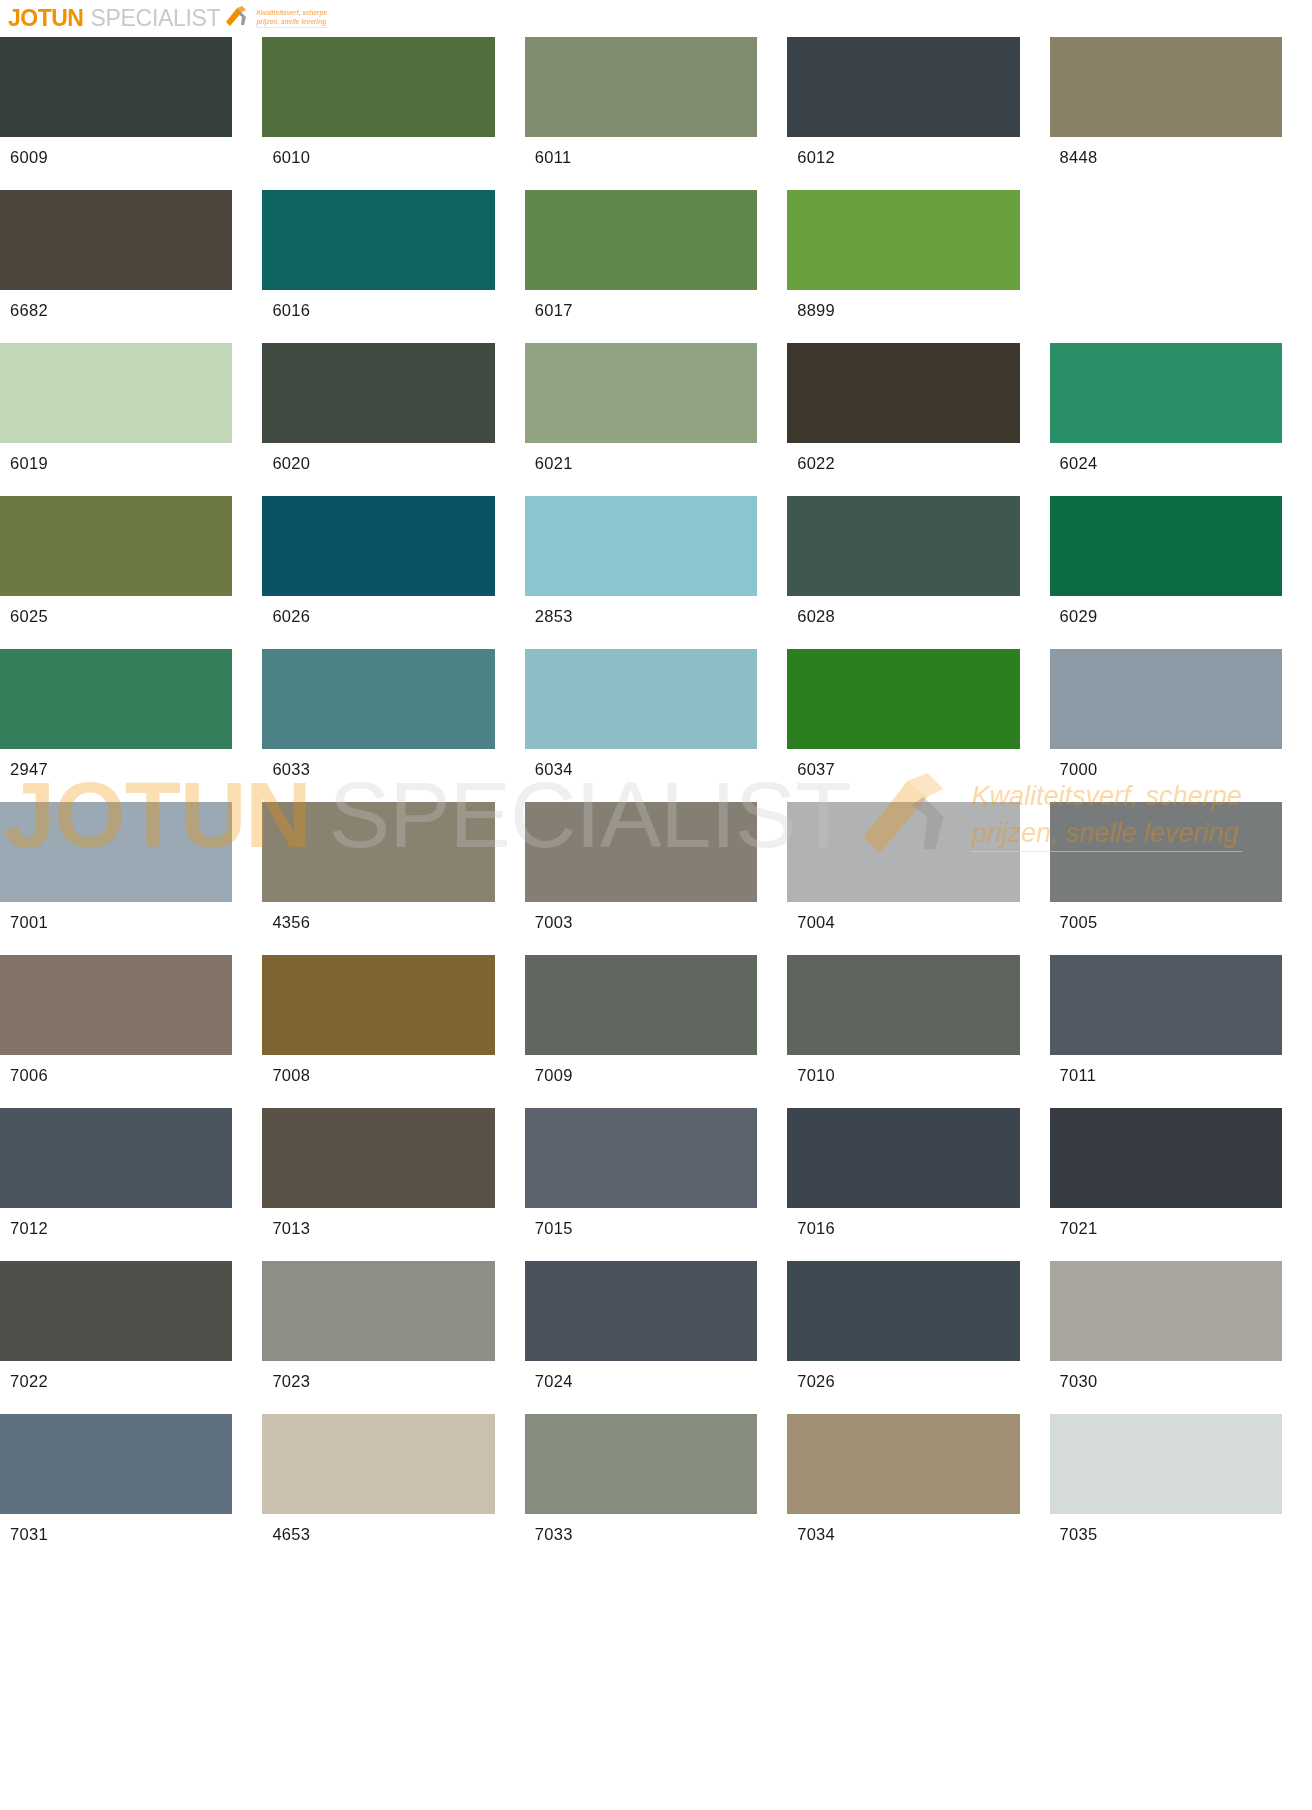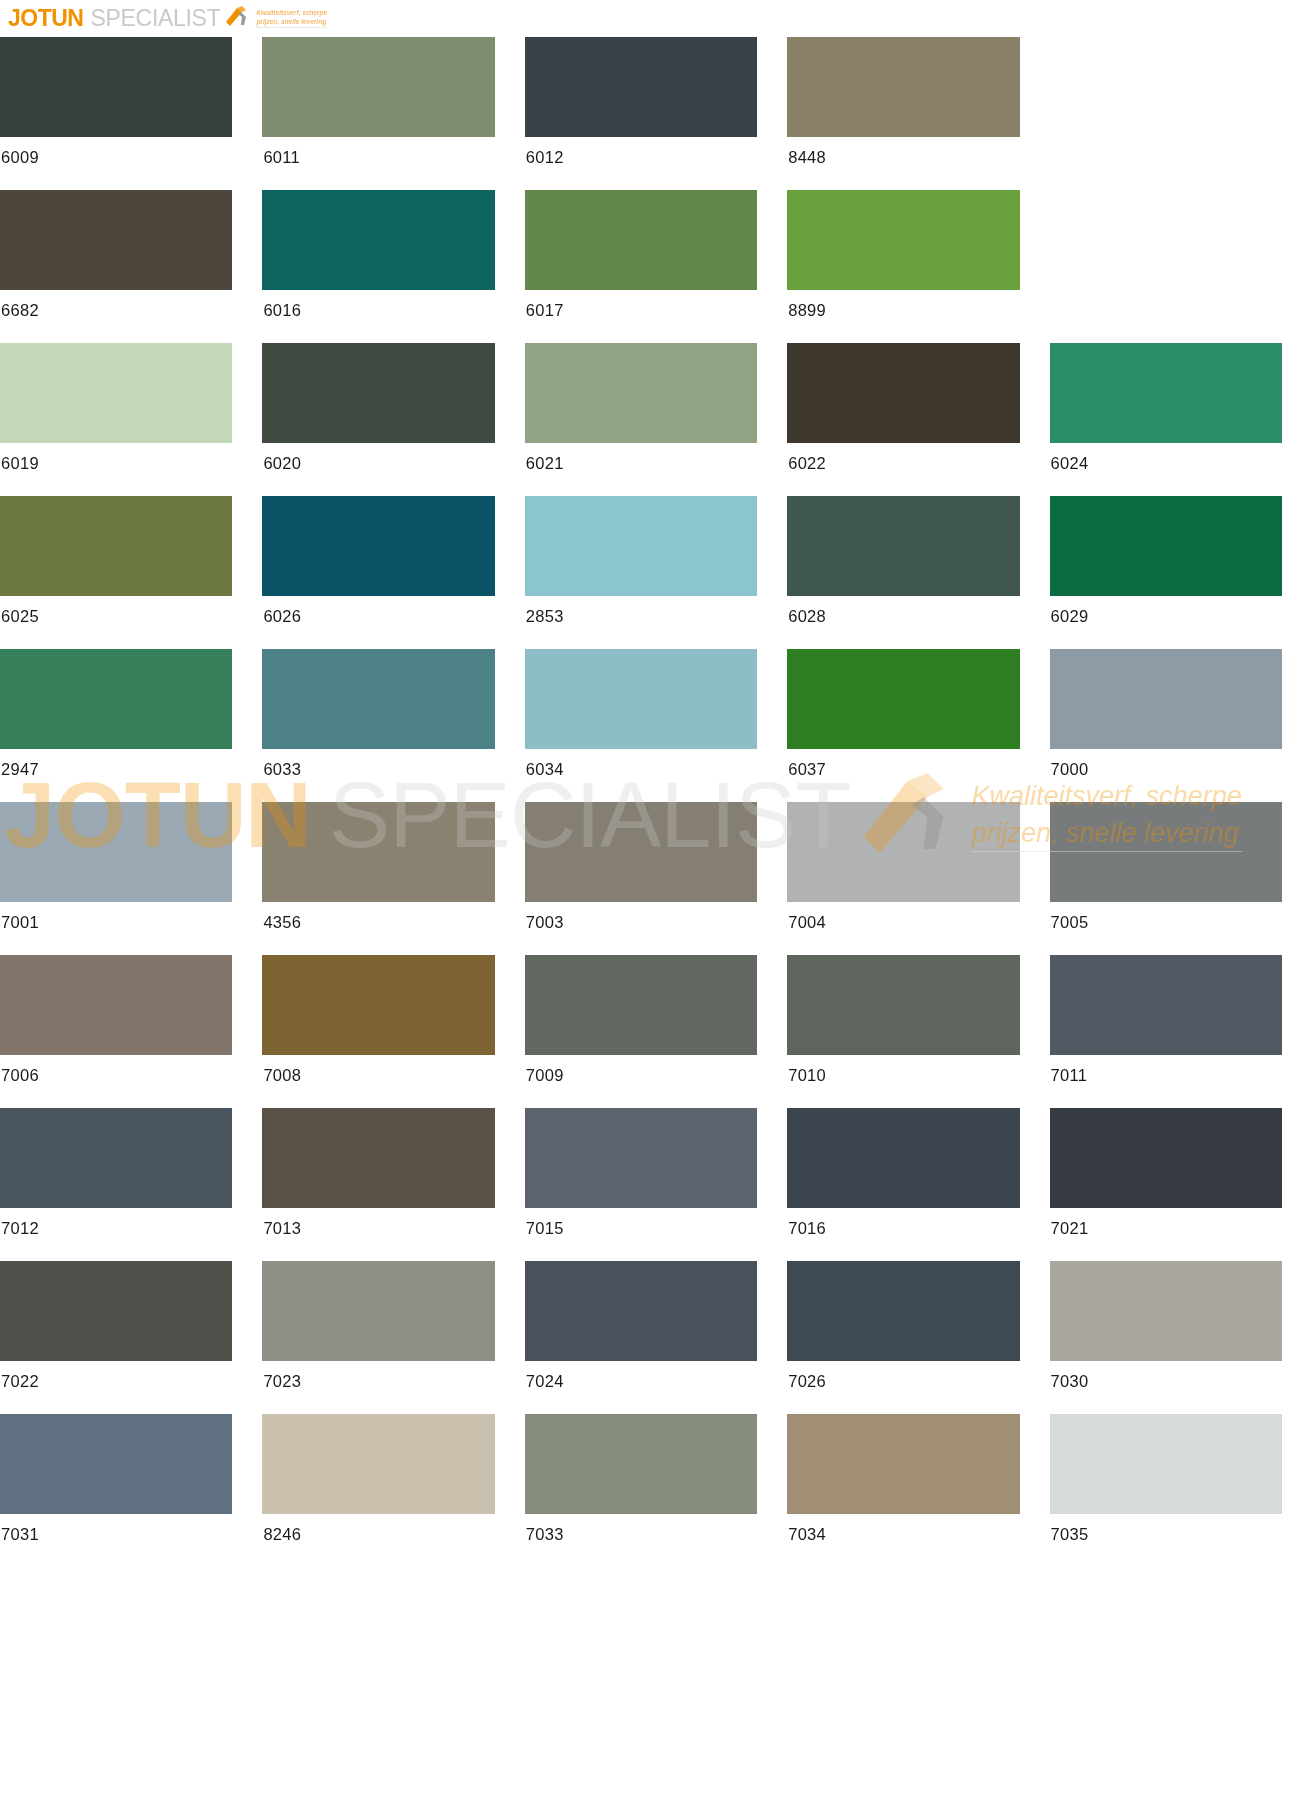--- a/index.html
+++ b/index.html
@@ -130,21 +130,21 @@
   .chip {
     width: 100%;
     height: 100px;
     display: block;
   }
   .chip-label {
     font-family: "Liberation Sans", sans-serif;
     font-size: 16.5px;
     color: #1a1a1a;
     padding-top: 11px;
-    padding-left: 1px;
+    padding-left: 10px;
     letter-spacing: 0.3px;
     display: block;
   }
 </style>
 </head>
 <body>
 
 <div id="header">
   <div class="logo-wrap">
     <span class="logo-jotun">JOTUN</span>
@@ -175,20 +175,24 @@
 prijzen, snelle levering</span>
 </div>
 
 <div id="grid">
     <div class="row">
       <div class="cell">
         <span class="chip" style="background: rgb(54, 63, 57);"></span>
         <span class="chip-label">6009</span>
       </div>
       <div class="cell">
+        <span class="chip" style="background: rgb(81, 110, 60);"></span>
+        <span class="chip-label">6010</span>
+      </div>
+      <div class="cell">
         <span class="chip" style="background: rgb(127, 141, 110);"></span>
         <span class="chip-label">6011</span>
       </div>
       <div class="cell">
         <span class="chip" style="background: rgb(57, 66, 73);"></span>
         <span class="chip-label">6012</span>
       </div>
       <div class="cell">
         <span class="chip" style="background: rgb(138, 128, 104);"></span>
         <span class="chip-label">8448</span>
@@ -366,21 +370,21 @@
         <span class="chip-label">7030</span>
       </div>
     </div>
     <div class="row">
       <div class="cell">
         <span class="chip" style="background: rgb(95, 113, 128);"></span>
         <span class="chip-label">7031</span>
       </div>
       <div class="cell">
         <span class="chip" style="background: rgb(201, 192, 174);"></span>
-        <span class="chip-label">8246</span>
+        <span class="chip-label">4653</span>
       </div>
       <div class="cell">
         <span class="chip" style="background: rgb(134, 141, 126);"></span>
         <span class="chip-label">7033</span>
       </div>
       <div class="cell">
         <span class="chip" style="background: rgb(160, 143, 116);"></span>
         <span class="chip-label">7034</span>
       </div>
       <div class="cell">

